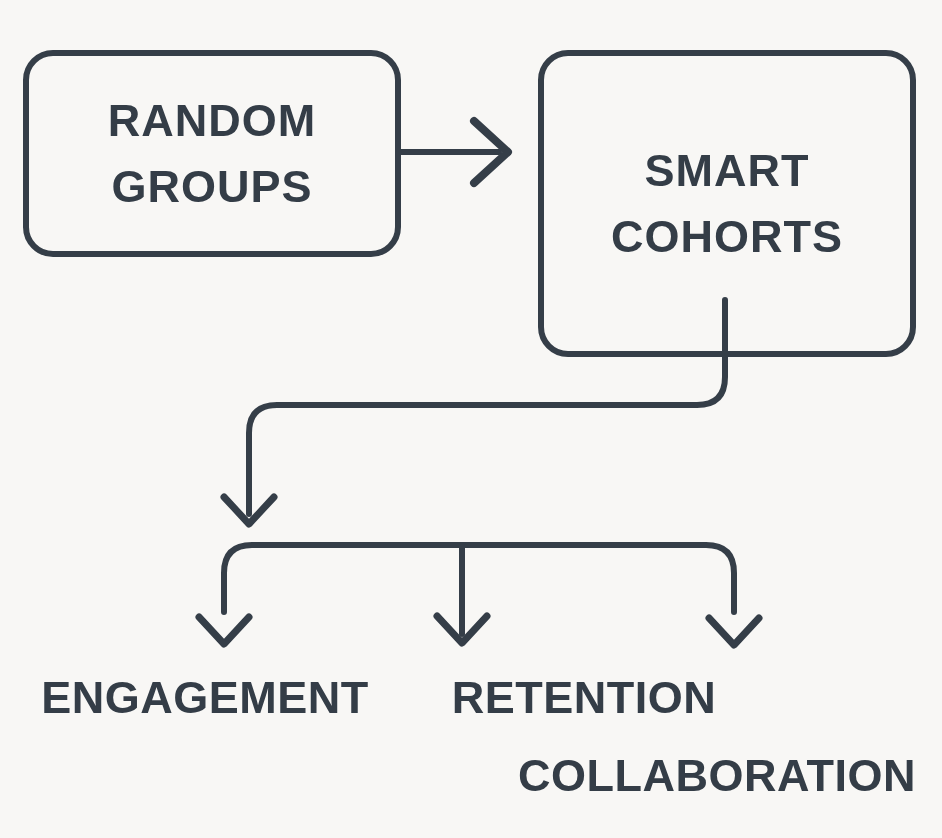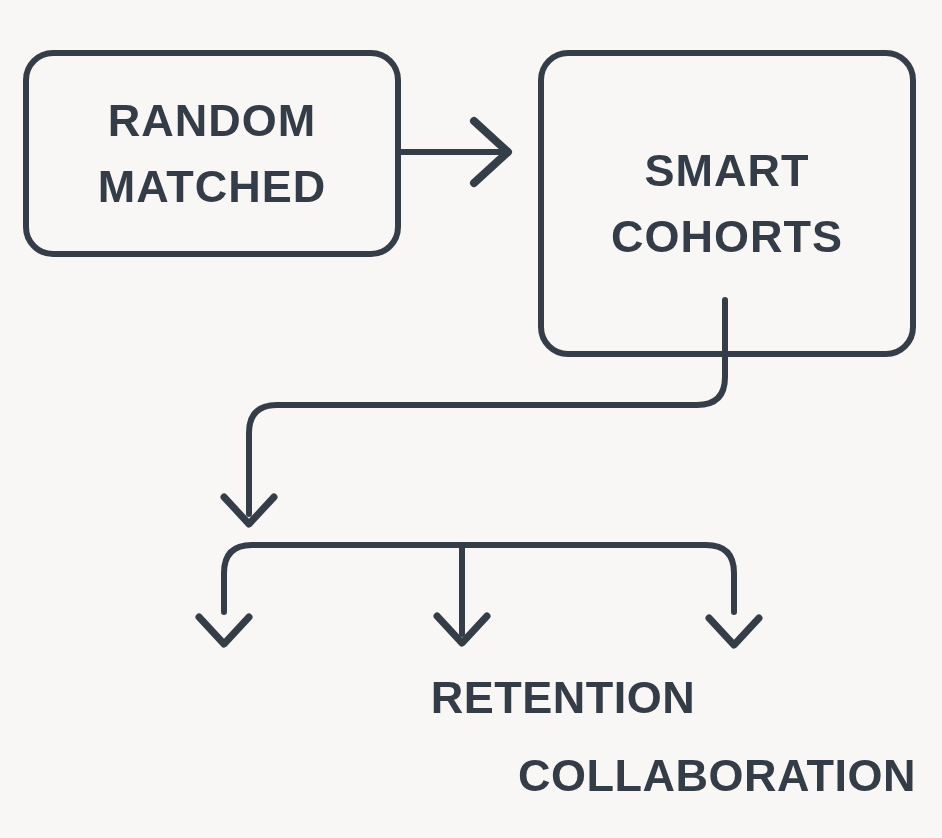--- a/index.html
+++ b/index.html
@@ -56,21 +56,21 @@
   .outcome {
     position: absolute;
     transform: translateX(-50%);
     font-size: 45px;
     font-weight: bold;
     letter-spacing: 0.5px;
     color: #343d47;
     white-space: nowrap;
   }
   .outcome-engagement   { left: 205px; top: 672px; }
-  .outcome-retention    { left: 563px; top: 672px; }
+  .outcome-retention    { left: 584px; top: 672px; }
   .outcome-collaboration{ left: 671px; top: 750px; margin-left: 46px; }
 </style>
 </head>
 <body>
 
 <div class="canvas">
 
   <svg class="lines-svg" viewBox="0 0 942 838" fill="none" stroke="#353e48" stroke-linecap="round" stroke-linejoin="round">
 
     <path d="M401 152 H499" stroke-width="6"></path>
@@ -81,24 +81,25 @@
 
     <path d="M224 612 V573 Q224 545 252 545 H706 Q734 545 734 573 V612" stroke-width="6"></path>
     <path d="M462 545 V634" stroke-width="6"></path>
     <path d="M199 617 L224 644 L249 617" stroke-width="7"></path>
     <path d="M437 616 L462 643 L487 616" stroke-width="7"></path>
     <path d="M709 618 L734 645 L759 618" stroke-width="7"></path>
   </svg>
 
   <div class="node node-random-groups">
     <div class="node-line">RANDOM</div>
-    <div class="node-line">MATCHED</div>
+    <div class="node-line">GROUPS</div>
   </div>
 
   <div class="node node-smart-matched-cohorts">
     <div class="node-line">SMART</div>
     <div class="node-line">COHORTS</div>
   </div>
 
+  <div class="outcome outcome-engagement">ENGAGEMENT</div>
   <div class="outcome outcome-retention">RETENTION</div>
   <div class="outcome outcome-collaboration">COLLABORATION</div>
 
 </div>
 
 </body></html>

